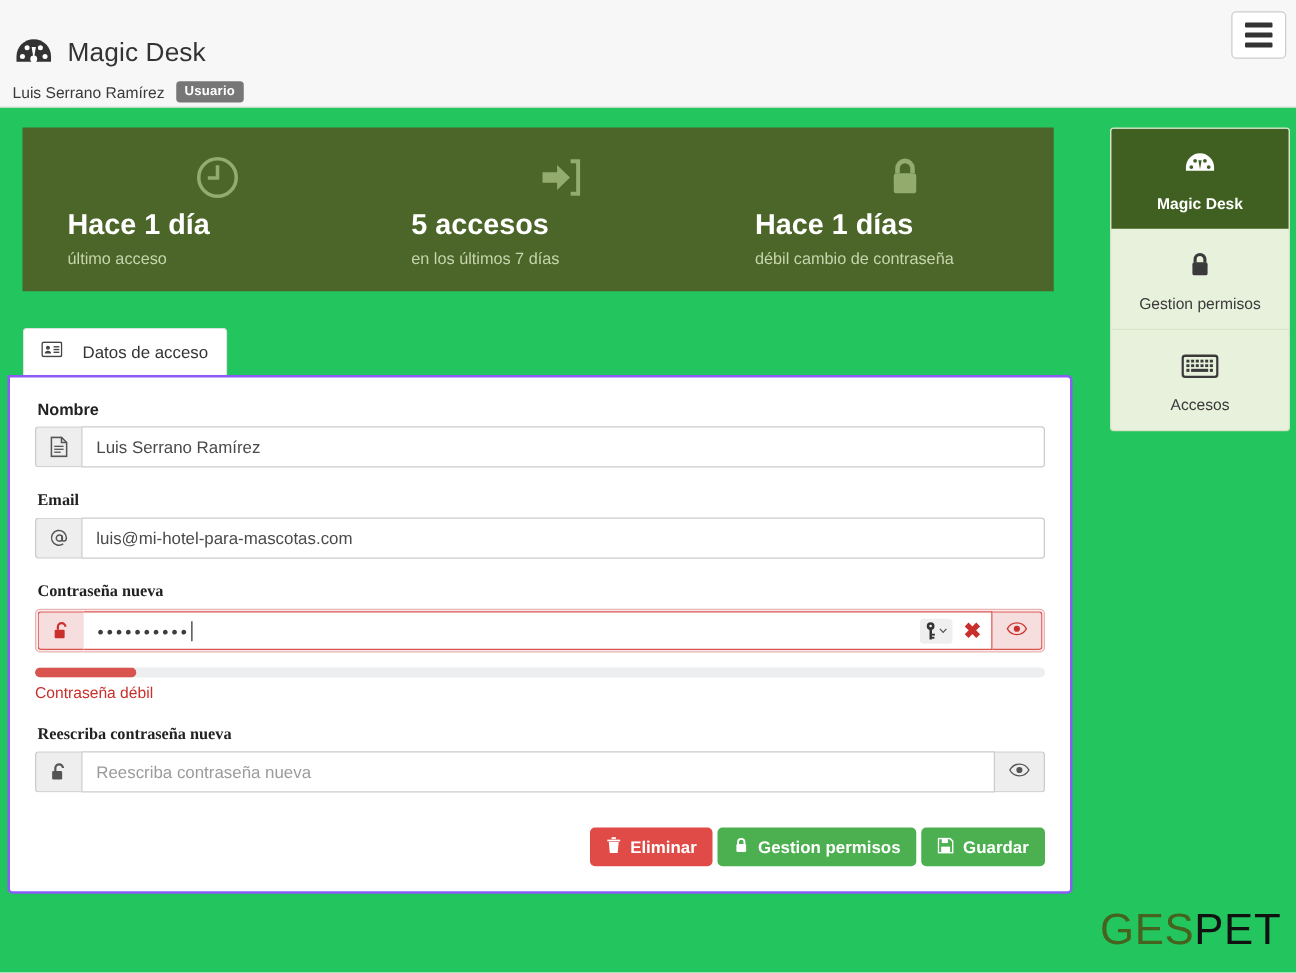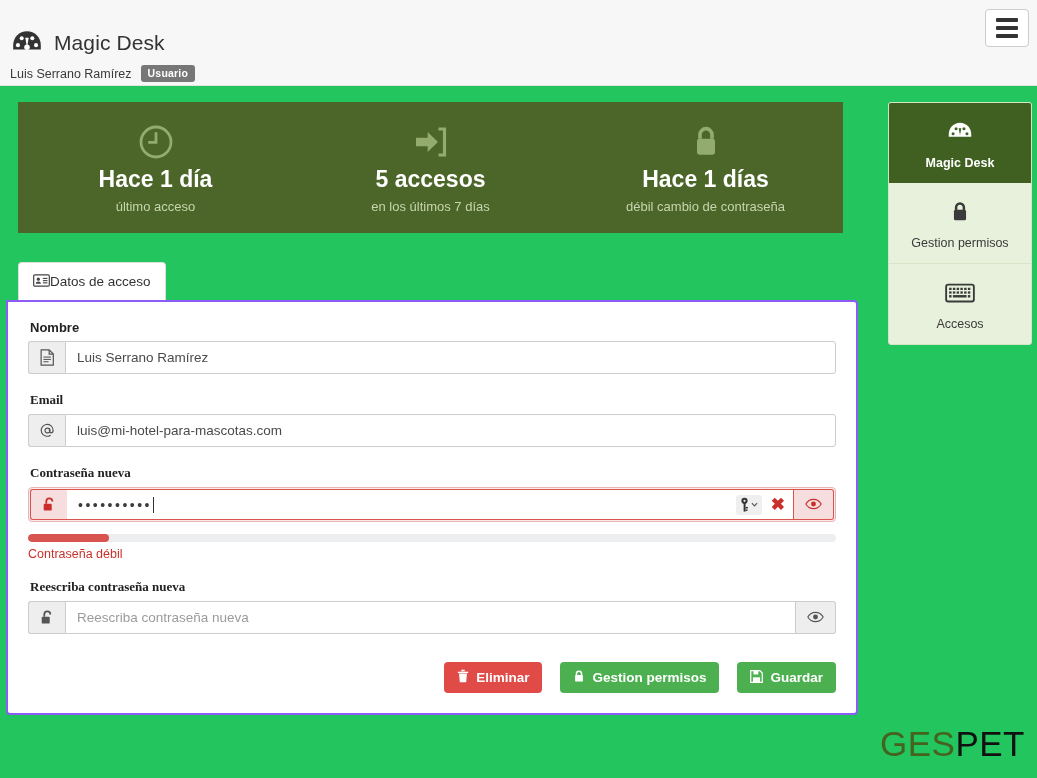--- a/index.html
+++ b/index.html
@@ -32,21 +32,21 @@
     display:flex; flex-direction:column; align-items:center; justify-content:center;
     cursor:pointer;
   }
   .hamburger span { display:block; width:22px; height:4px; background:#333; margin:2px 0; border-radius:1px; }
 
   
   .stats {
     position:absolute; left:18px; top:102px; width:825px; height:131px;
     background:#4b6628; display:flex; align-items:center;
   }
-  .stat { flex:1; text-align:center; color:#fff; }
+  .stat { flex:1; color:#fff;padding-left:36px; }
   .stat-icon { height:42px; display:flex; align-items:center; justify-content:center; margin-bottom:4px; }
   .stat-value { font-size:23px; font-weight:bold; line-height:1.1; margin-top:2px; }
   .stat-label { font-size:13px; color:#c6d5ae; margin-top:6px; }
 
   
   .sidebar {
     position:absolute; left:888px; top:102px; width:144px;
     border:1px solid #d7e3c7; border-radius:3px; overflow:hidden;
     background:#e8f1dc;
   }
@@ -60,21 +60,21 @@
   .side-item .si-label { font-size:12.5px; color:#3a3a3a; }
   .side-item.active .si-label { color:#ffffff; font-weight:bold; }
 
   
   .tabwrap { position:absolute; left:6px; top:262px; width:852px; }
   .tabstrip { height:38px; position:relative; }
   .tab {
     position:absolute; left:12px; top:0; height:38px;
     background:#fff; border:1px solid #ddd; border-bottom:none;
     border-radius:4px 4px 0 0; padding:0 14px;
-    display:flex; align-items:center; gap:0; cursor:pointer;
+    display:flex; align-items:center; gap:16px; cursor:pointer;
   }
   .tab-label { font-size:13.5px; color:#333; }
   .card {
     position:relative; background:#fff; border:2px solid #8b5cf6;
     border-radius:0 4px 4px 4px; min-height:395px; padding:18px 20px 20px;
   }
 
   
   .field-label { font-size:13px; font-weight:bold; color:#222; margin:0 0 6px 2px; }
   .field-label.spaced { margin-top:18px;font-family:Liberation Serif, serif; }
@@ -124,21 +124,21 @@
     display:flex; align-items:center; justify-content:center; cursor:pointer;
   }
 
   .strength-track {
     margin-top:12px; height:8px; width:100%; background:#eceeef;
     border-radius:4px; overflow:hidden;
   }
   .strength-fill { height:100%; background:#d9534f; border-radius:4px; }
   .strength-text { margin-top:5px; font-size:12.5px; color:#c9302c; }
 
-  .btn-row { display:flex; justify-content:flex-end; gap:18px; margin-top:28px; }
+  .btn-row { display:flex; justify-content:flex-end; gap:4px; margin-top:28px; }
   .btn {
     display:flex; align-items:center; gap:7px; height:31px;
     padding:0 13px; border:none; border-radius:4px; cursor:pointer;
     font-size:13.5px; font-weight:bold; color:#fff;
   }
   .btn-danger { background:#e04b48; }
   .btn-success { background:#4cb050; }
 
   
   .gespet {

